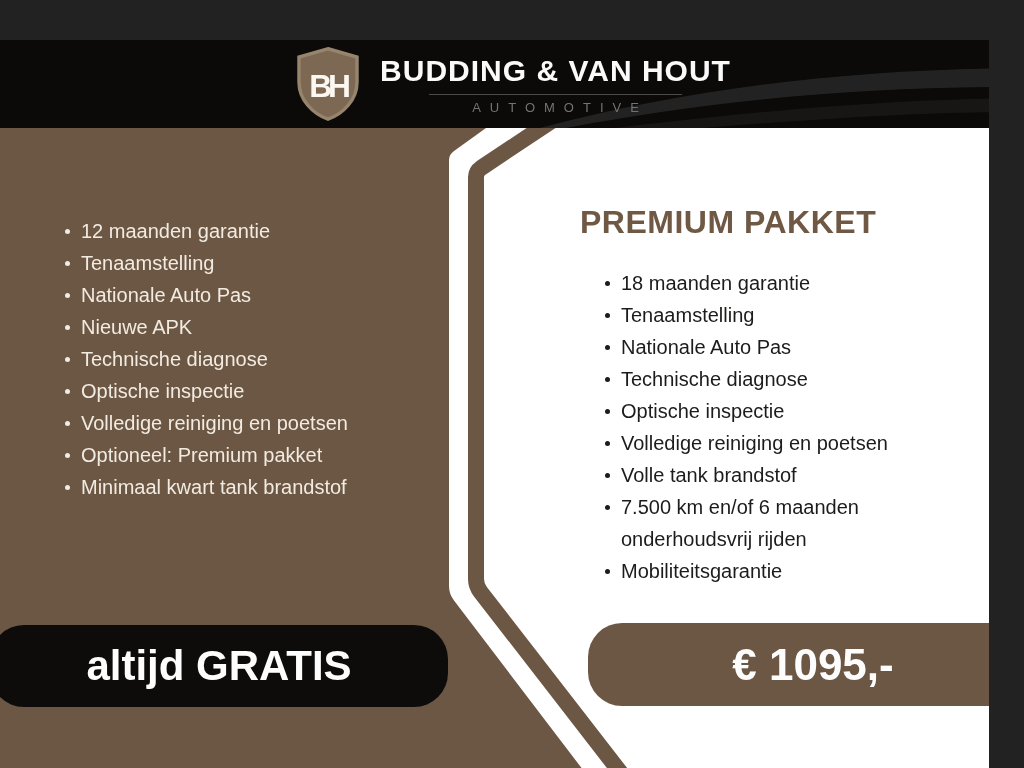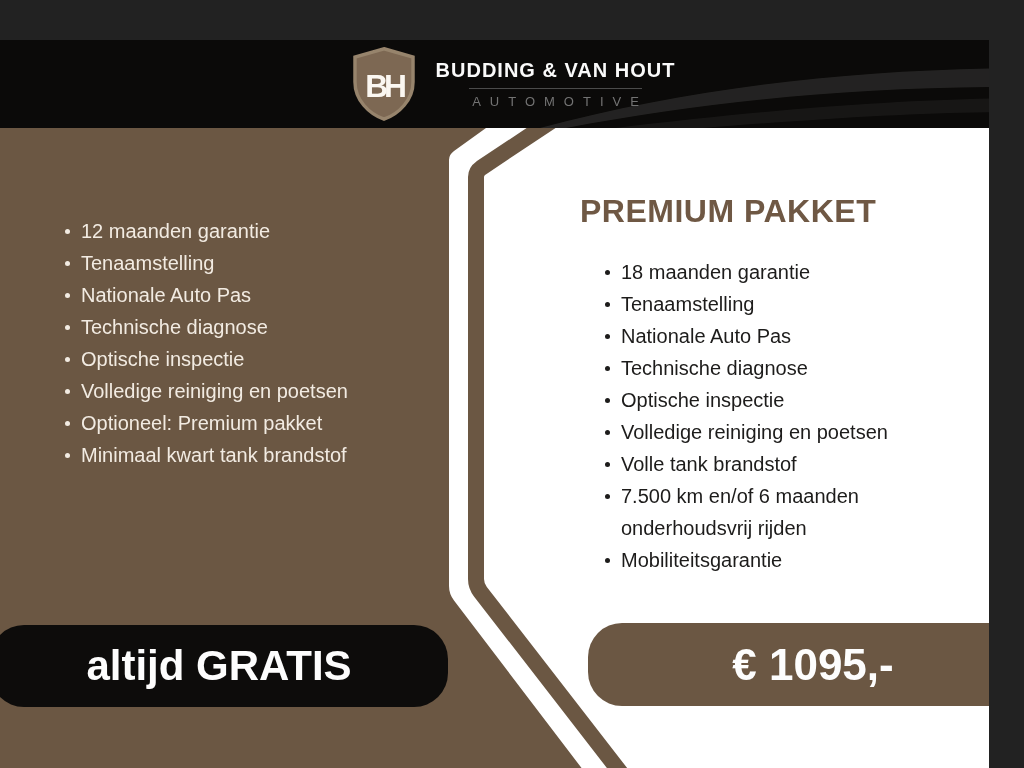--- a/index.html
+++ b/index.html
@@ -14,29 +14,29 @@
   .shield-svg{position:absolute;left:0;top:0;z-index:0;display:block;}
   
   .topbar{
     position:absolute;left:0;top:0;width:1024px;height:88px;
     background:#0b0a09;z-index:3;
     display:flex;align-items:center;justify-content:center;gap:17px;
   }
   .swoosh{position:absolute;left:0;top:0;pointer-events:none;}
   .logo{position:relative;z-index:1;display:block;}
   .brand{position:relative;z-index:1;display:flex;flex-direction:column;align-items:center;}
-  .brand-name{color:#fafafa;font-size:20px;font-weight:bold;letter-spacing:1px;white-space:nowrap;}
+  .brand-name{color:#fafafa;font-size:30px;font-weight:bold;letter-spacing:1px;white-space:nowrap;}
   .brand-rule{height:1px;background:#4b4b4b;width:72%;margin:6px 0 5px 0;}
   .brand-tag{color:#737373;font-size:13px;letter-spacing:9px;padding-left:9px;white-space:nowrap;}
   
   .panel{position:absolute;z-index:2;}
   .panel h2{margin:0;font-size:32px;font-weight:bold;letter-spacing:.5px;white-space:nowrap;}
   .panel-standard{left:42px;top:146px;}
   .panel-standard h2{color:#f7f2ea;}
-  .panel-premium{left:580px;top:153px;}
+  .panel-premium{left:580px;top:164px;}
   .panel-premium h2{color:#6f5844;}
   .panel ul{list-style:none;padding:0;font-size:20px;font-weight:400;}
   .panel-standard ul{margin:29px 0 0 22px;color:#f2ebe2;width:420px;}
   .panel-premium ul{margin:26px 0 0 24px;color:#1d1c1b;width:292px;}
   .panel li{position:relative;padding-left:17px;line-height:32px;}
   .panel li::before{
     content:"";position:absolute;left:1px;top:14px;width:5px;height:5px;
     border-radius:50%;background:currentColor;
   }
   
@@ -75,20 +75,21 @@
       <div class="brand-rule"></div>
       <div class="brand-tag">AUTOMOTIVE</div>
     </div>
   </header>
 
   <section class="panel panel-standard">
     <ul>
       <li>12 maanden garantie</li>
       <li>Tenaamstelling</li>
       <li>Nationale Auto Pas</li>
+      <li>Nieuwe APK</li>
       <li>Technische diagnose</li>
       <li>Optische inspectie</li>
       <li>Volledige reiniging en poetsen</li>
       <li>Optioneel: Premium pakket</li>
       <li>Minimaal kwart tank brandstof</li>
     </ul>
   </section>
 
   <section class="panel panel-premium">
     <h2>PREMIUM PAKKET</h2>

